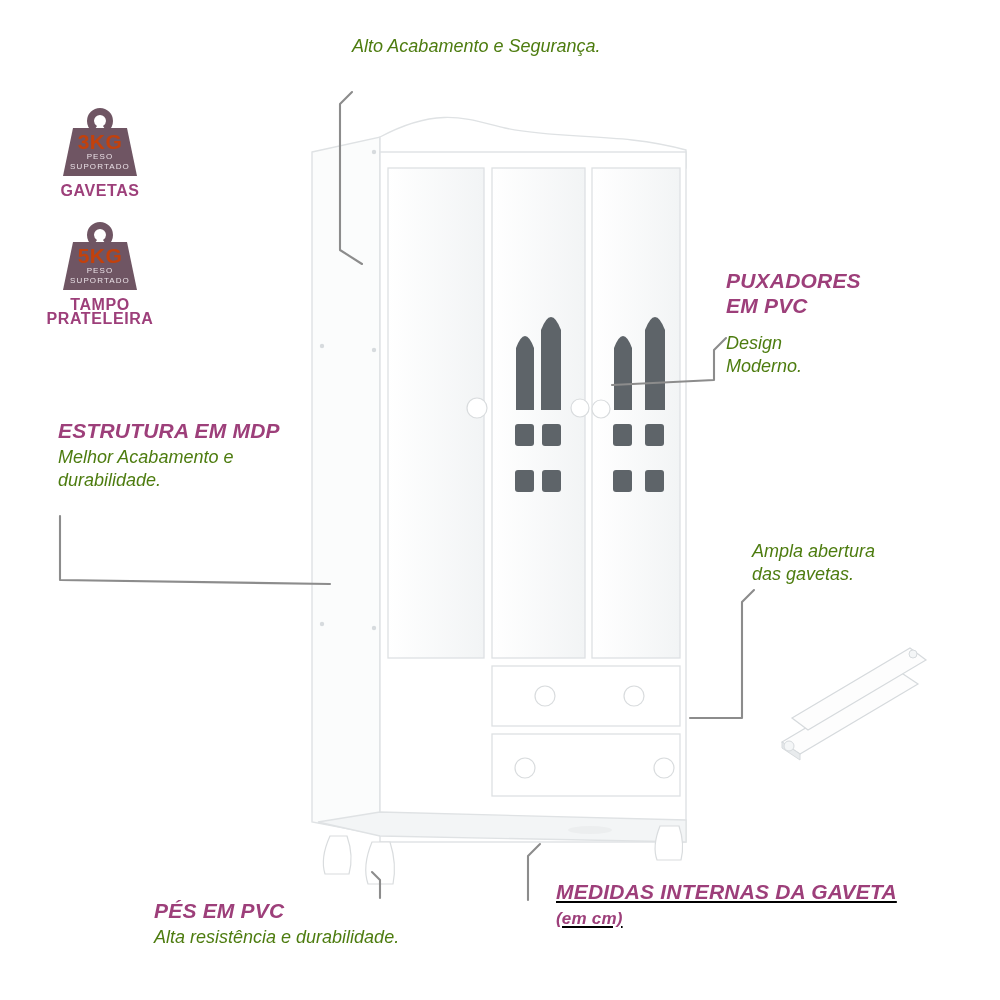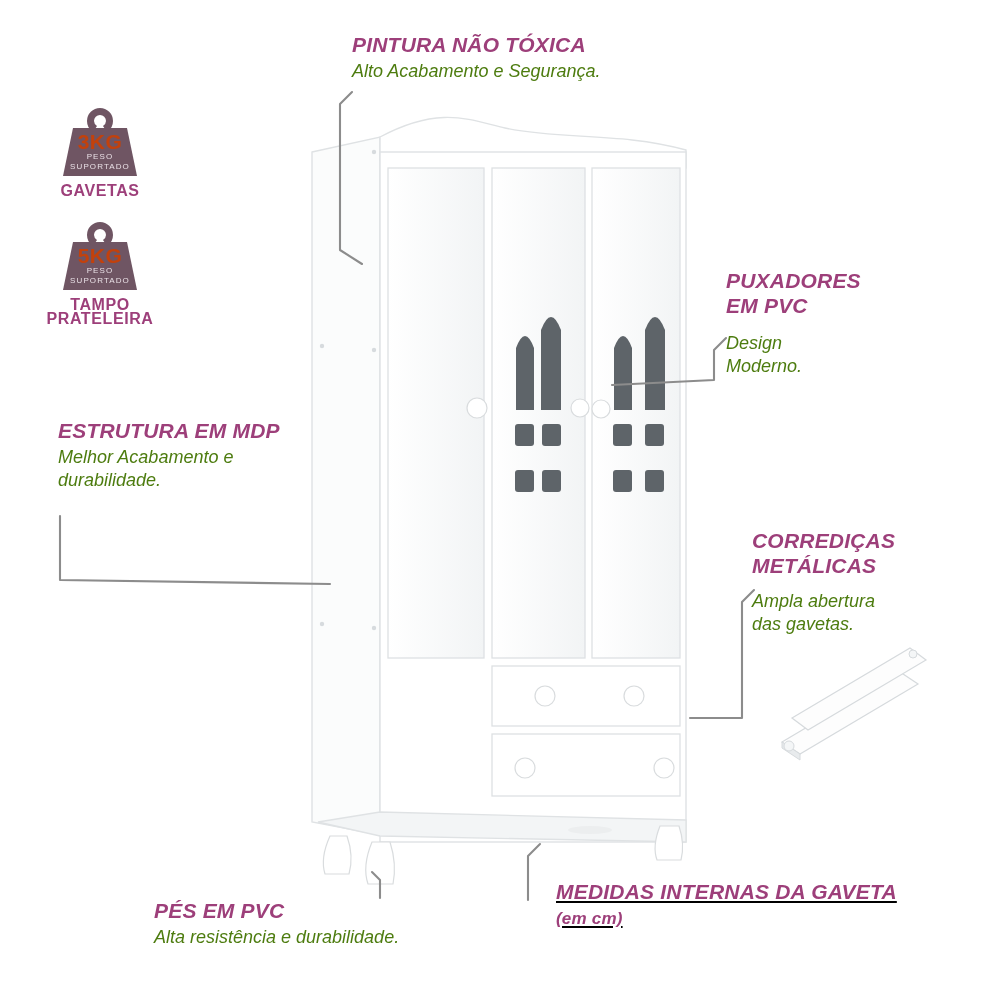--- a/index.html
+++ b/index.html
@@ -167,40 +167,37 @@
       <div class="kg">5KG</div>
       <div class="peso">
         <span>PESO</span><br><span>SUPORTADO</span>
       </div>
     </div>
     <div class="cap">TAMPO
 PRATELEIRA</div>
   </div>
 
   <div class="callout" style="left:352px;top:32px;">
-    <div class="title">PINTURA NÃO TÓXICA</div>
     <div class="sub">Alto Acabamento e Segurança.</div>
   </div>
 
   <div class="callout" style="left:58px;top:418px;">
     <div class="title">ESTRUTURA EM MDP</div>
     <div class="sub">Melhor Acabamento e
 durabilidade.</div>
   </div>
 
   <div class="callout" style="left:726px;top:268px;">
     <div class="title">PUXADORES
 EM PVC</div>
     <div class="sub" style="margin-top:14px;">Design
 Moderno.</div>
   </div>
 
   <div class="callout" style="left:752px;top:528px;">
-    <div class="title">CORREDIÇAS
-METÁLICAS</div>
     <div class="sub" style="margin-top:12px;">Ampla abertura
 das gavetas.</div>
   </div>
 
   <div class="callout" style="left:154px;top:898px;">
     <div class="title">PÉS EM PVC</div>
     <div class="sub">Alta resistência e durabilidade.</div>
   </div>
 
   <div class="callout" style="left:556px;top:854px;text-decoration:underline;">

